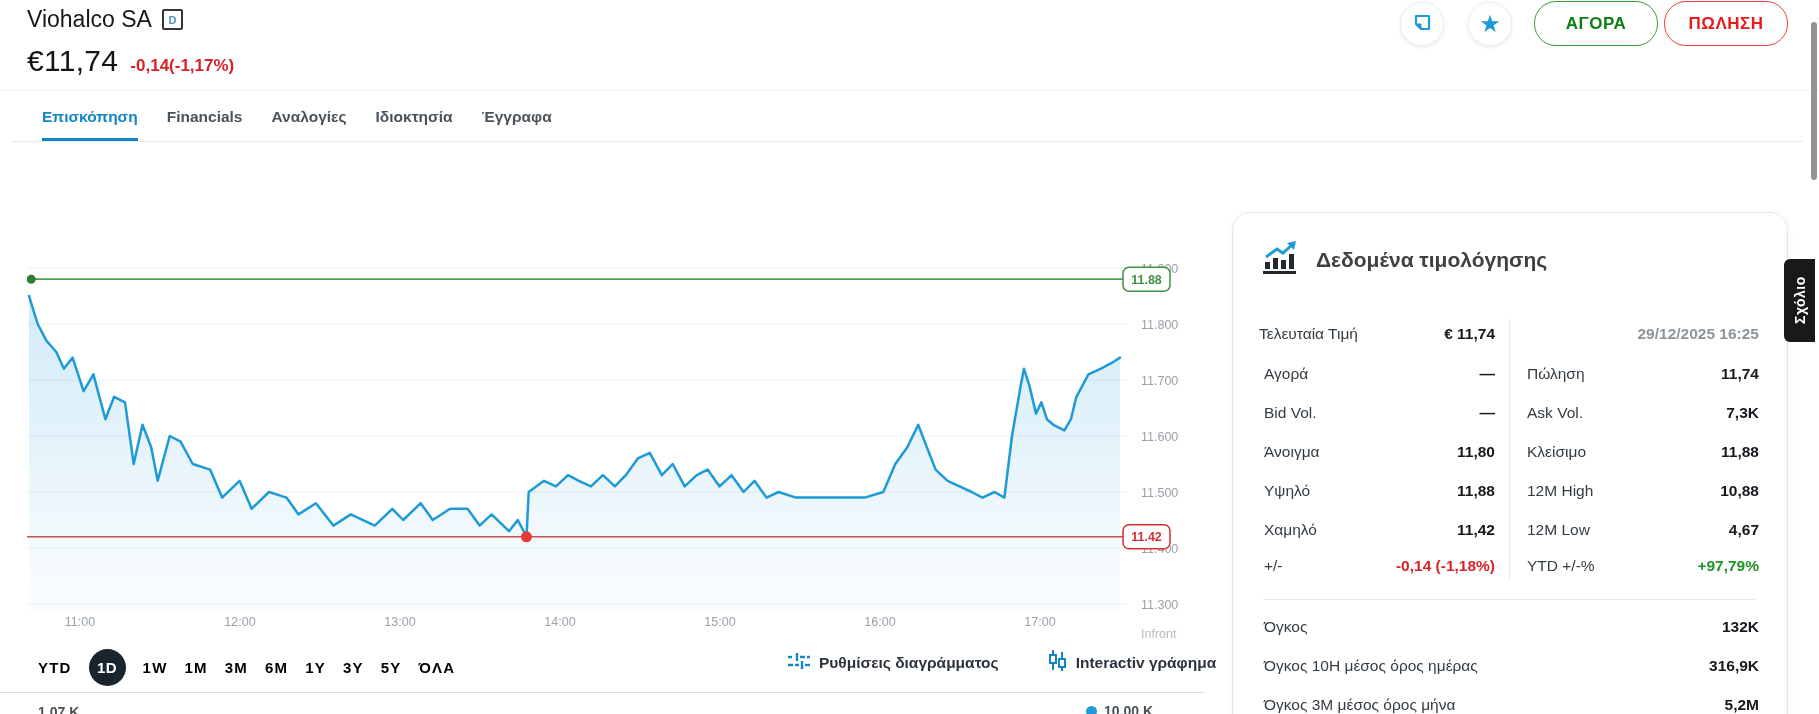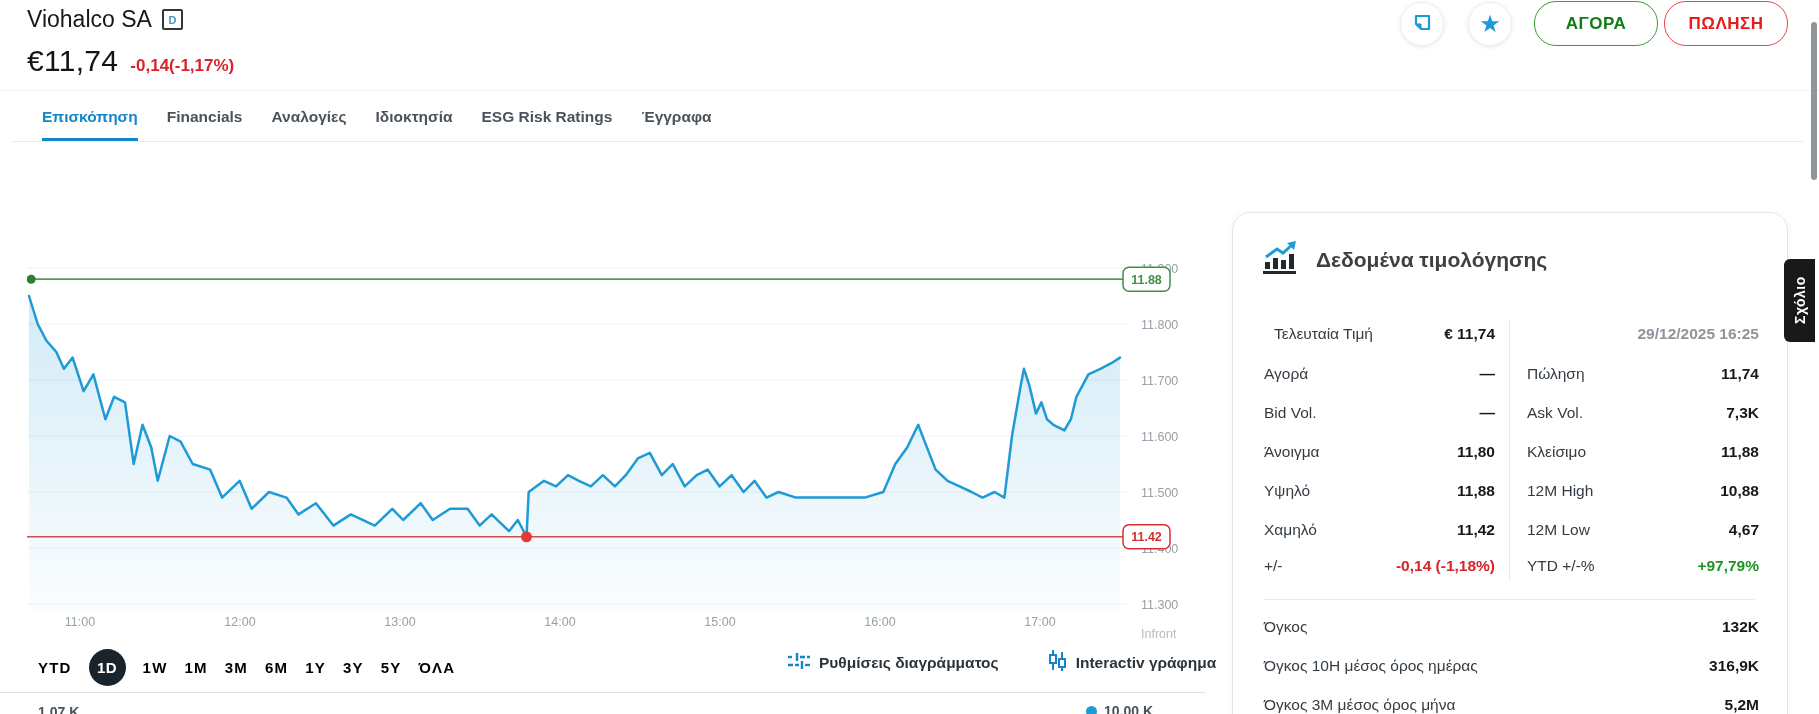--- a/index.html
+++ b/index.html
@@ -85,21 +85,20 @@
 </div>
 <div class="btn-pill btn-buy">ΑΓΟΡΑ</div>
 <div class="btn-pill btn-sell">ΠΩΛΗΣΗ</div>
 
 <div class="tabs-bar">
   <div class="tabs" id="tabs">
       <div class="tab active">Επισκόπηση</div>
       <div class="tab">Financials</div>
       <div class="tab">Αναλογίες</div>
       <div class="tab">Ιδιοκτησία</div>
-      <div class="tab">ESG Risk Ratings</div>
       <div class="tab">Έγγραφα</div>
     </div>
 </div>
 
 <svg id="chart-svg" width="1178" height="424" viewBox="0 0 1178 424">
     <defs>
       <linearGradient id="areaGrad" x1="0" y1="0" x2="0" y2="1">
         <stop offset="0%" stop-color="rgba(30,154,214,0.20)"></stop>
         <stop offset="100%" stop-color="rgba(30,154,214,0.02)"></stop>
       </linearGradient>
@@ -201,21 +200,21 @@
           <rect x="0" y="30" width="33" height="3"></rect>
         </g>
         <path d="M3 16 L14 8 L20 12 L30 3" fill="none" stroke="#1e9ad6" stroke-width="3"></path>
         <path d="M24 2 L33 0 L31 9 Z" fill="#1e9ad6"></path>
       </svg>
     </span>
     <span class="card-title">Δεδομένα τιμολόγησης</span>
   </div>
   <div class="col-divider"></div>
   <div class="h-divider"></div>
-<div class="card-row-label" style="left: 41px; top: 112px;">Τελευταία Τιμή</div>
+<div class="card-row-label" style="left: 26px; top: 112px;">Τελευταία Τιμή</div>
     <div class="card-row-value" style="left: 92px; top: 112px; width: 170px;">€ 11,74</div>
     <div class="card-row-value muted" style="left: 326px; top: 112px; width: 200px;">29/12/2025 16:25</div>
     <div class="card-row-label" style="left: 31px; top: 152px;">Αγορά</div>
     <div class="card-row-value" style="left: 92px; top: 152px; width: 170px;">—</div>
     <div class="card-row-label" style="left: 294px; top: 152px;">Πώληση</div>
     <div class="card-row-value" style="left: 326px; top: 152px; width: 200px;">11,74</div>
     <div class="card-row-label" style="left: 31px; top: 191px;">Bid Vol.</div>
     <div class="card-row-value" style="left: 92px; top: 191px; width: 170px;">—</div>
     <div class="card-row-label" style="left: 294px; top: 191px;">Ask Vol.</div>
     <div class="card-row-value" style="left: 326px; top: 191px; width: 200px;">7,3K</div>

